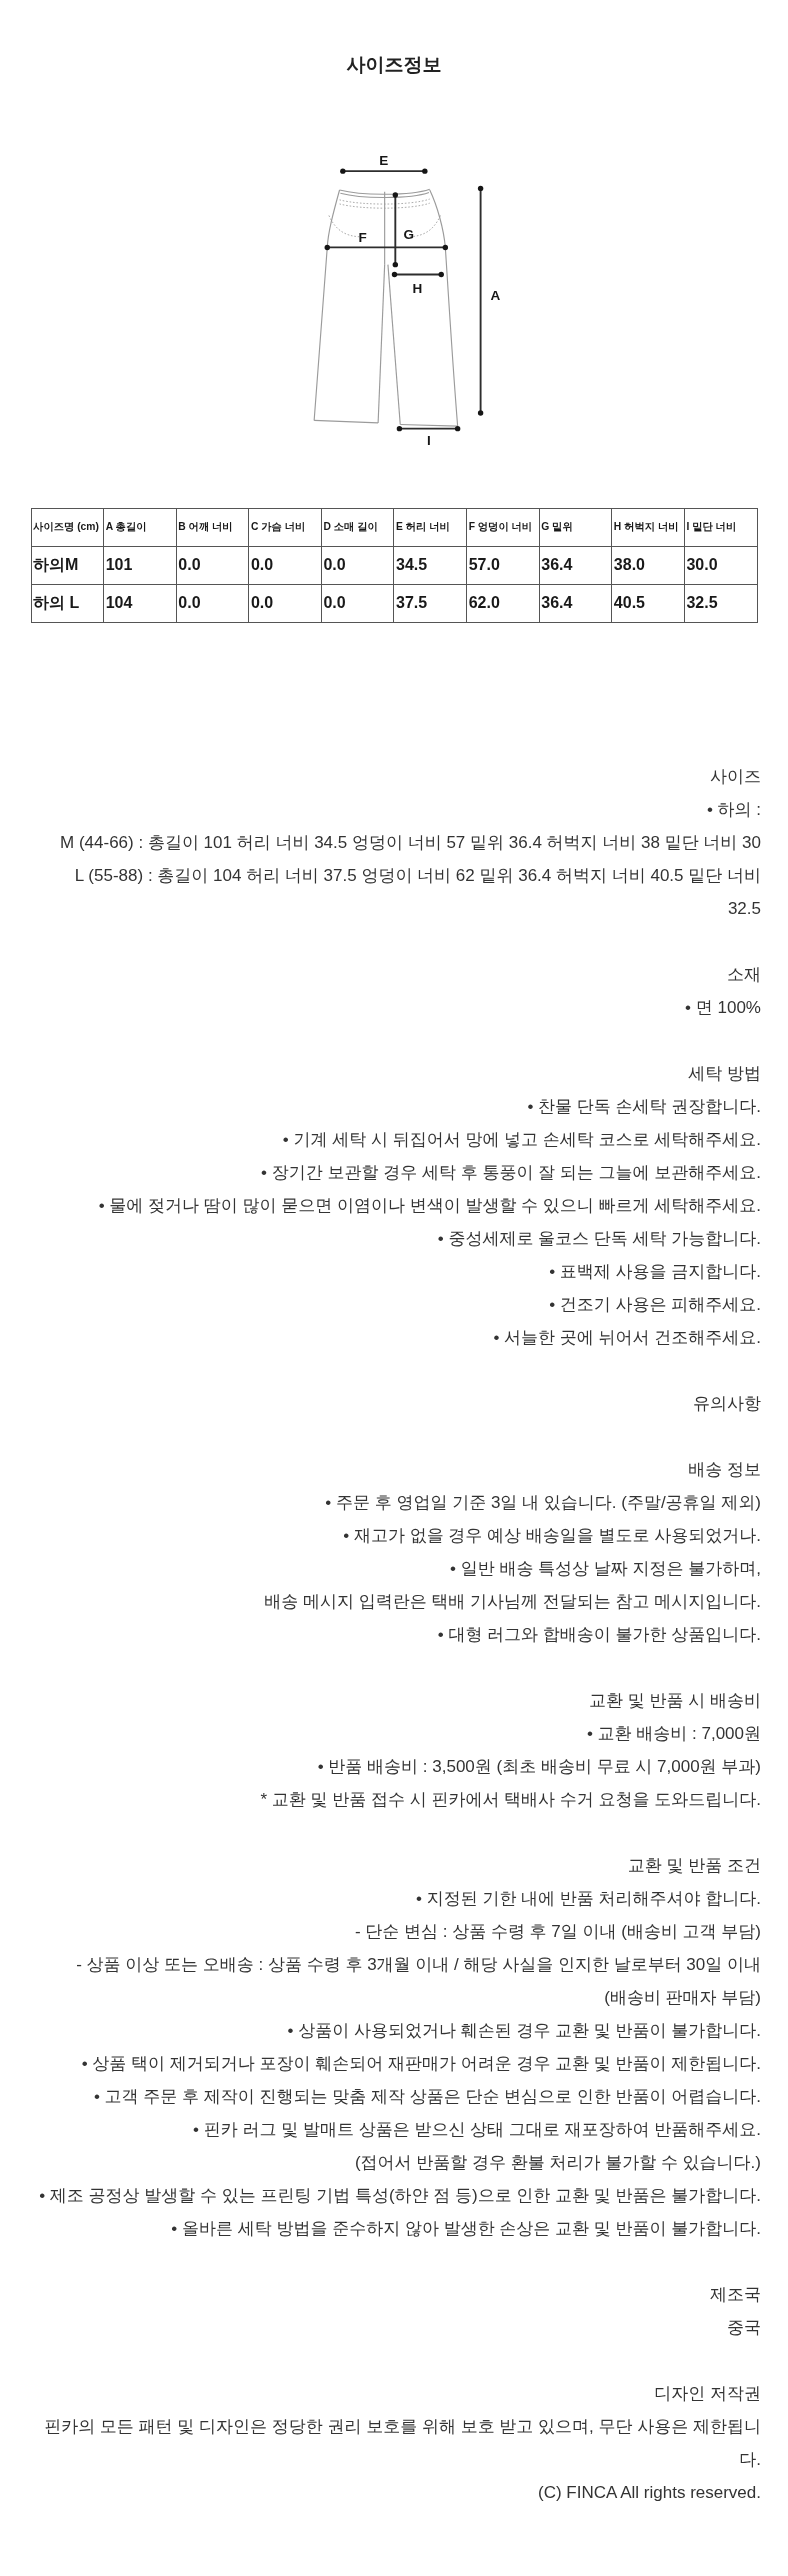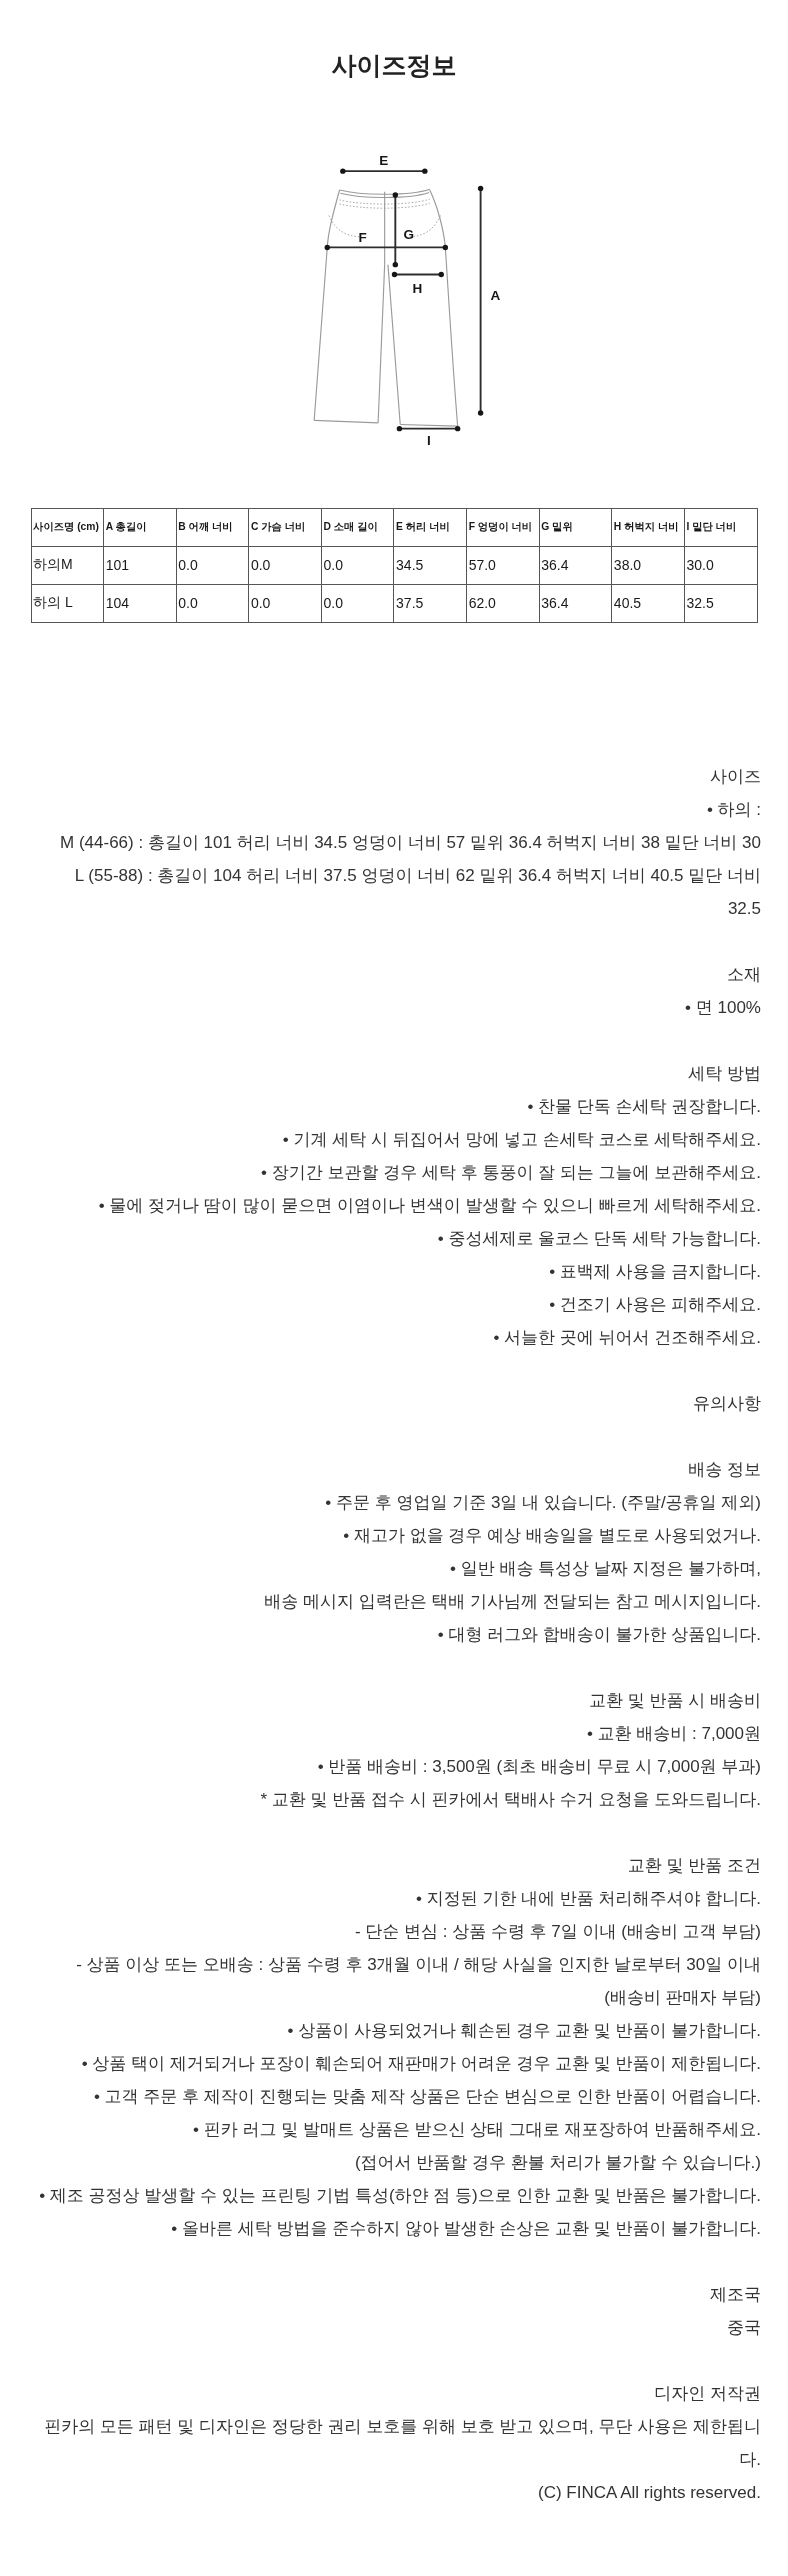--- a/index.html
+++ b/index.html
@@ -9,21 +9,21 @@
     background: #ffffff;
     font-family: "Liberation Sans", "DejaVu Sans", sans-serif;
     color: #333333;
     overflow: hidden;
     position: relative;
   }
   .title {
     margin: 0;
     padding-top: 53px;
     text-align: center;
-    font-size: 25px;
+    font-size: 19px;
     line-height: 24.6px;
     font-weight: 700;
     color: #222222;
   }
   .diagram { width: 263px; margin: 62px auto 0; }
   .diagram svg { display: block; }
 
   .size-table {
     width: 727px;
     margin: 40px auto 0;
@@ -33,21 +33,21 @@
   }
   .size-table th, .size-table td {
     border: 0.8px solid #555555;
     text-align: left;
     vertical-align: middle;
     color: #191919;
     padding: 0 1.6px;
     background: #ffffff;
   }
   .size-table th { height: 37px; font-size: 10.3px; font-weight: 700; }
-  .size-table td { height: 37px; font-size: 14px;  font-weight: 400; }
+  .size-table td { height: 37px; font-size: 16px;  font-weight: 700; }
 
   .content { padding: 137px 27px 0 27px; }
   .line {
     font-size: 17px;
     line-height: 33px;
     white-space: pre-wrap;
     color: #333333;
     text-align: right;
   }
   .section + .section { margin-top: 33px; }

